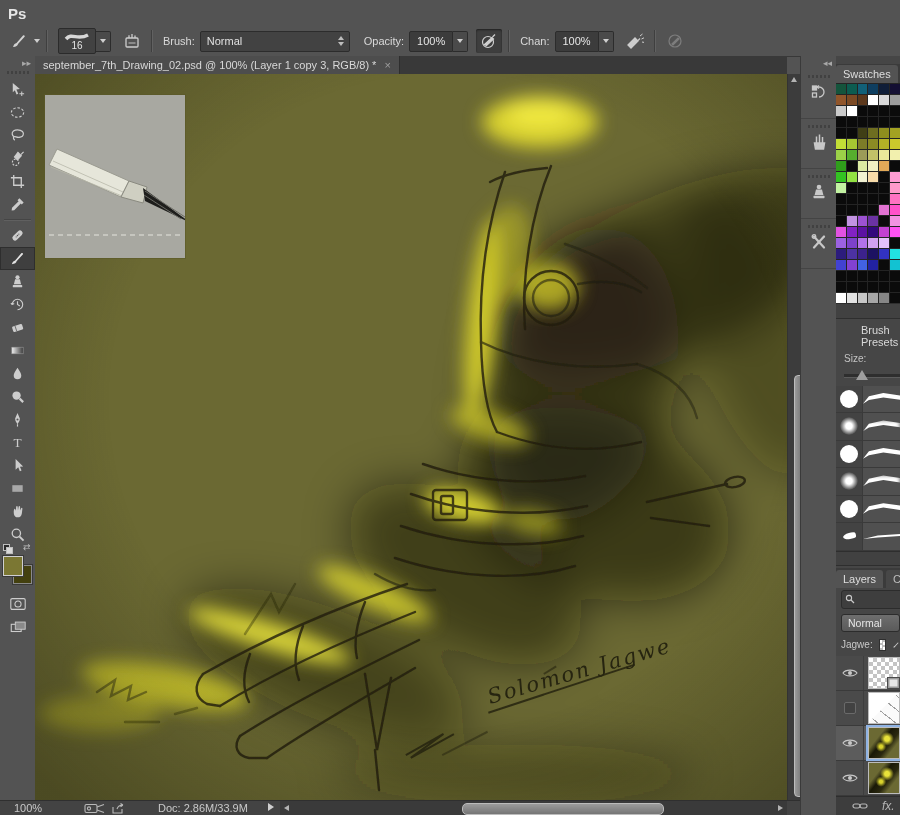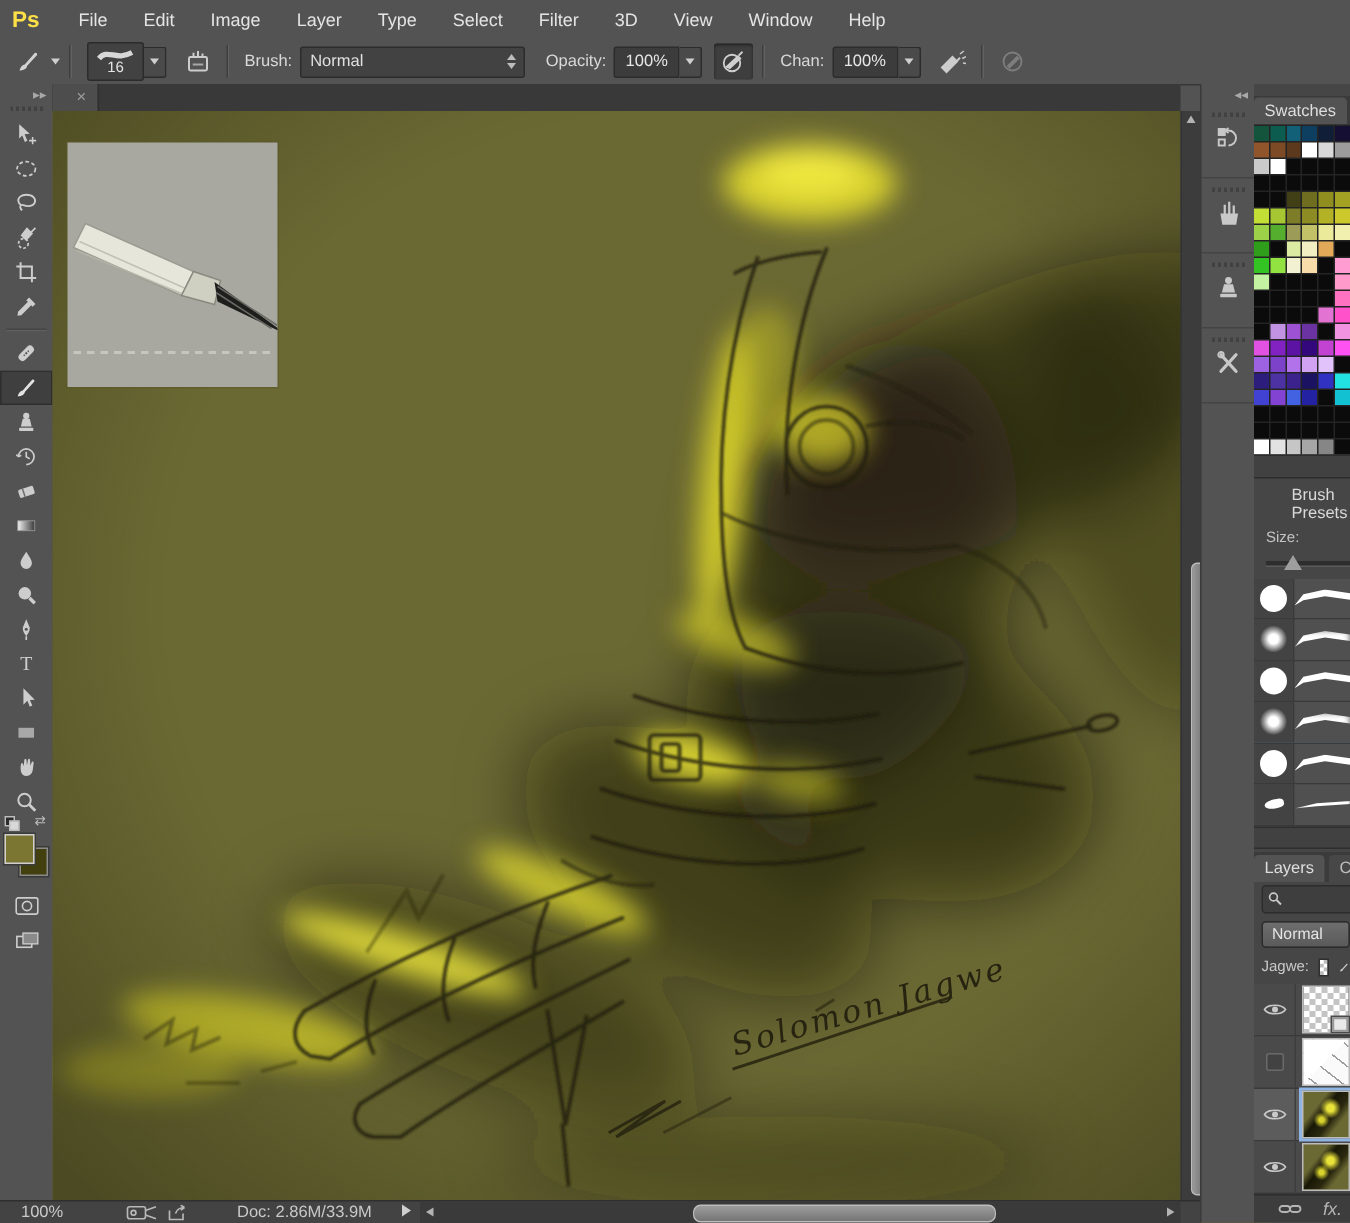--- a/index.html
+++ b/index.html
@@ -3,21 +3,21 @@
 <meta charset="utf-8">
 <style>
   html,body{margin:0;padding:0;}
   body{width:900px;height:815px;position:relative;background:#535353;
        font-family:"Liberation Sans",sans-serif;overflow:hidden;color:#dcdcdc;
        -webkit-user-select:none;}
   svg{display:block}
   
   #menubar{position:absolute;left:0;top:0;width:900px;height:26px;background:#535353;
            border-bottom:1px solid #464646;display:flex;align-items:center;}
-  .ps-logo{font-weight:bold;font-size:15px;color:#fde047;margin:0 14px 0 8px;letter-spacing:0px;}
+  .ps-logo{font-weight:bold;font-size:15px;color:#e5e5e5;margin:0 14px 0 8px;letter-spacing:0px;}
   .menu-item{font-size:12px;color:#e4e4e4;padding:0 12px;line-height:26px;cursor:default;}
   
   #optionsbar{position:absolute;left:0;top:26px;width:900px;height:30px;background:#535353;
               border-bottom:1px solid #383838;display:flex;align-items:center;font-size:11px;}
   .sep{width:1px;height:22px;background:#3f3f3f;border-right:1px solid #616161;margin:0 6px;}
   .opt-label{color:#d9d9d9;margin:0 5px 0 4px;}
   .dd{height:19px;background:#424242;border:1px solid #2c2c2c;border-radius:2px;
       display:flex;align-items:center;color:#e0e0e0;}
   .dd .dd-text{padding:0 6px;flex:1;}
   .updown{display:flex;flex-direction:column;gap:2px;margin:0 5px;}
@@ -144,34 +144,20 @@
     background:#e9e9e9;border:1px solid #4a4a4a;box-shadow:inset 0 0 0 1.5px #9a9a9a;}
   #layerbottom{height:19px;background:#3d3d3d;border-top:1px solid #2e2e2e;display:flex;align-items:center;
                gap:14px;padding-left:16px;color:#b5b5b5;}
   .fx-label{font-style:italic;font-size:12px;color:#b5b5b5;}
 </style>
 </head>
 <body>
 
 <div id="menubar">
   <span class="ps-logo">Ps</span>
-  <div style="display:flex">
-
-  <span class="menu-item">File</span>
-      <span class="menu-item">Edit</span>
-      <span class="menu-item">Image</span>
-      <span class="menu-item">Layer</span>
-      <span class="menu-item">Type</span>
-      <span class="menu-item">Select</span>
-      <span class="menu-item">Filter</span>
-      <span class="menu-item">3D</span>
-      <span class="menu-item">View</span>
-      <span class="menu-item">Window</span>
-      <span class="menu-item">Help</span>
-    </div>
 </div>
 
 <div id="optionsbar">
   <span class="tool-btn" style="margin-left:6px">
     <svg width="20" height="18" viewBox="0 0 18 18">
         <path d="M3,15 C4,12 5,11.5 6.5,11 L13,3.5 C13.8,2.6 15.4,3.6 14.6,4.8 L8,12 C8,13.5 6,15 3,15 Z" fill="#d2d2d2"></path>
       </svg>
   </span>
   <span class="caret" style="margin-left:2px"></span>
   <span class="sep"></span>
@@ -399,20 +385,21 @@
   <span class="tool">
       <svg width="18" height="16" viewBox="0 0 20 16">
         <rect x="2.5" y="5" width="11" height="8" fill="none" stroke="#cdcdcd" stroke-width="1.2"></rect>
         <rect x="7" y="2.5" width="11" height="8" fill="#8a8a8a" stroke="#cdcdcd" stroke-width="1"></rect>
       </svg>
     </span>
 </div>
 
 <div id="tabbar">
   <span class="doc-tab">
+    <span>september_7th_Drawing_02.psd @ 100% (Layer 1 copy 3, RGB/8) *</span>
     <span class="close">×</span>
   </span>
 </div>
 
 <div id="canvas">
   <svg width="752" height="726" viewBox="0 0 752 726">
     <defs>
       <filter id="b22" x="-60%" y="-60%" width="220%" height="220%">
           <feGaussianBlur stdDeviation="22"></feGaussianBlur>
         </filter>

